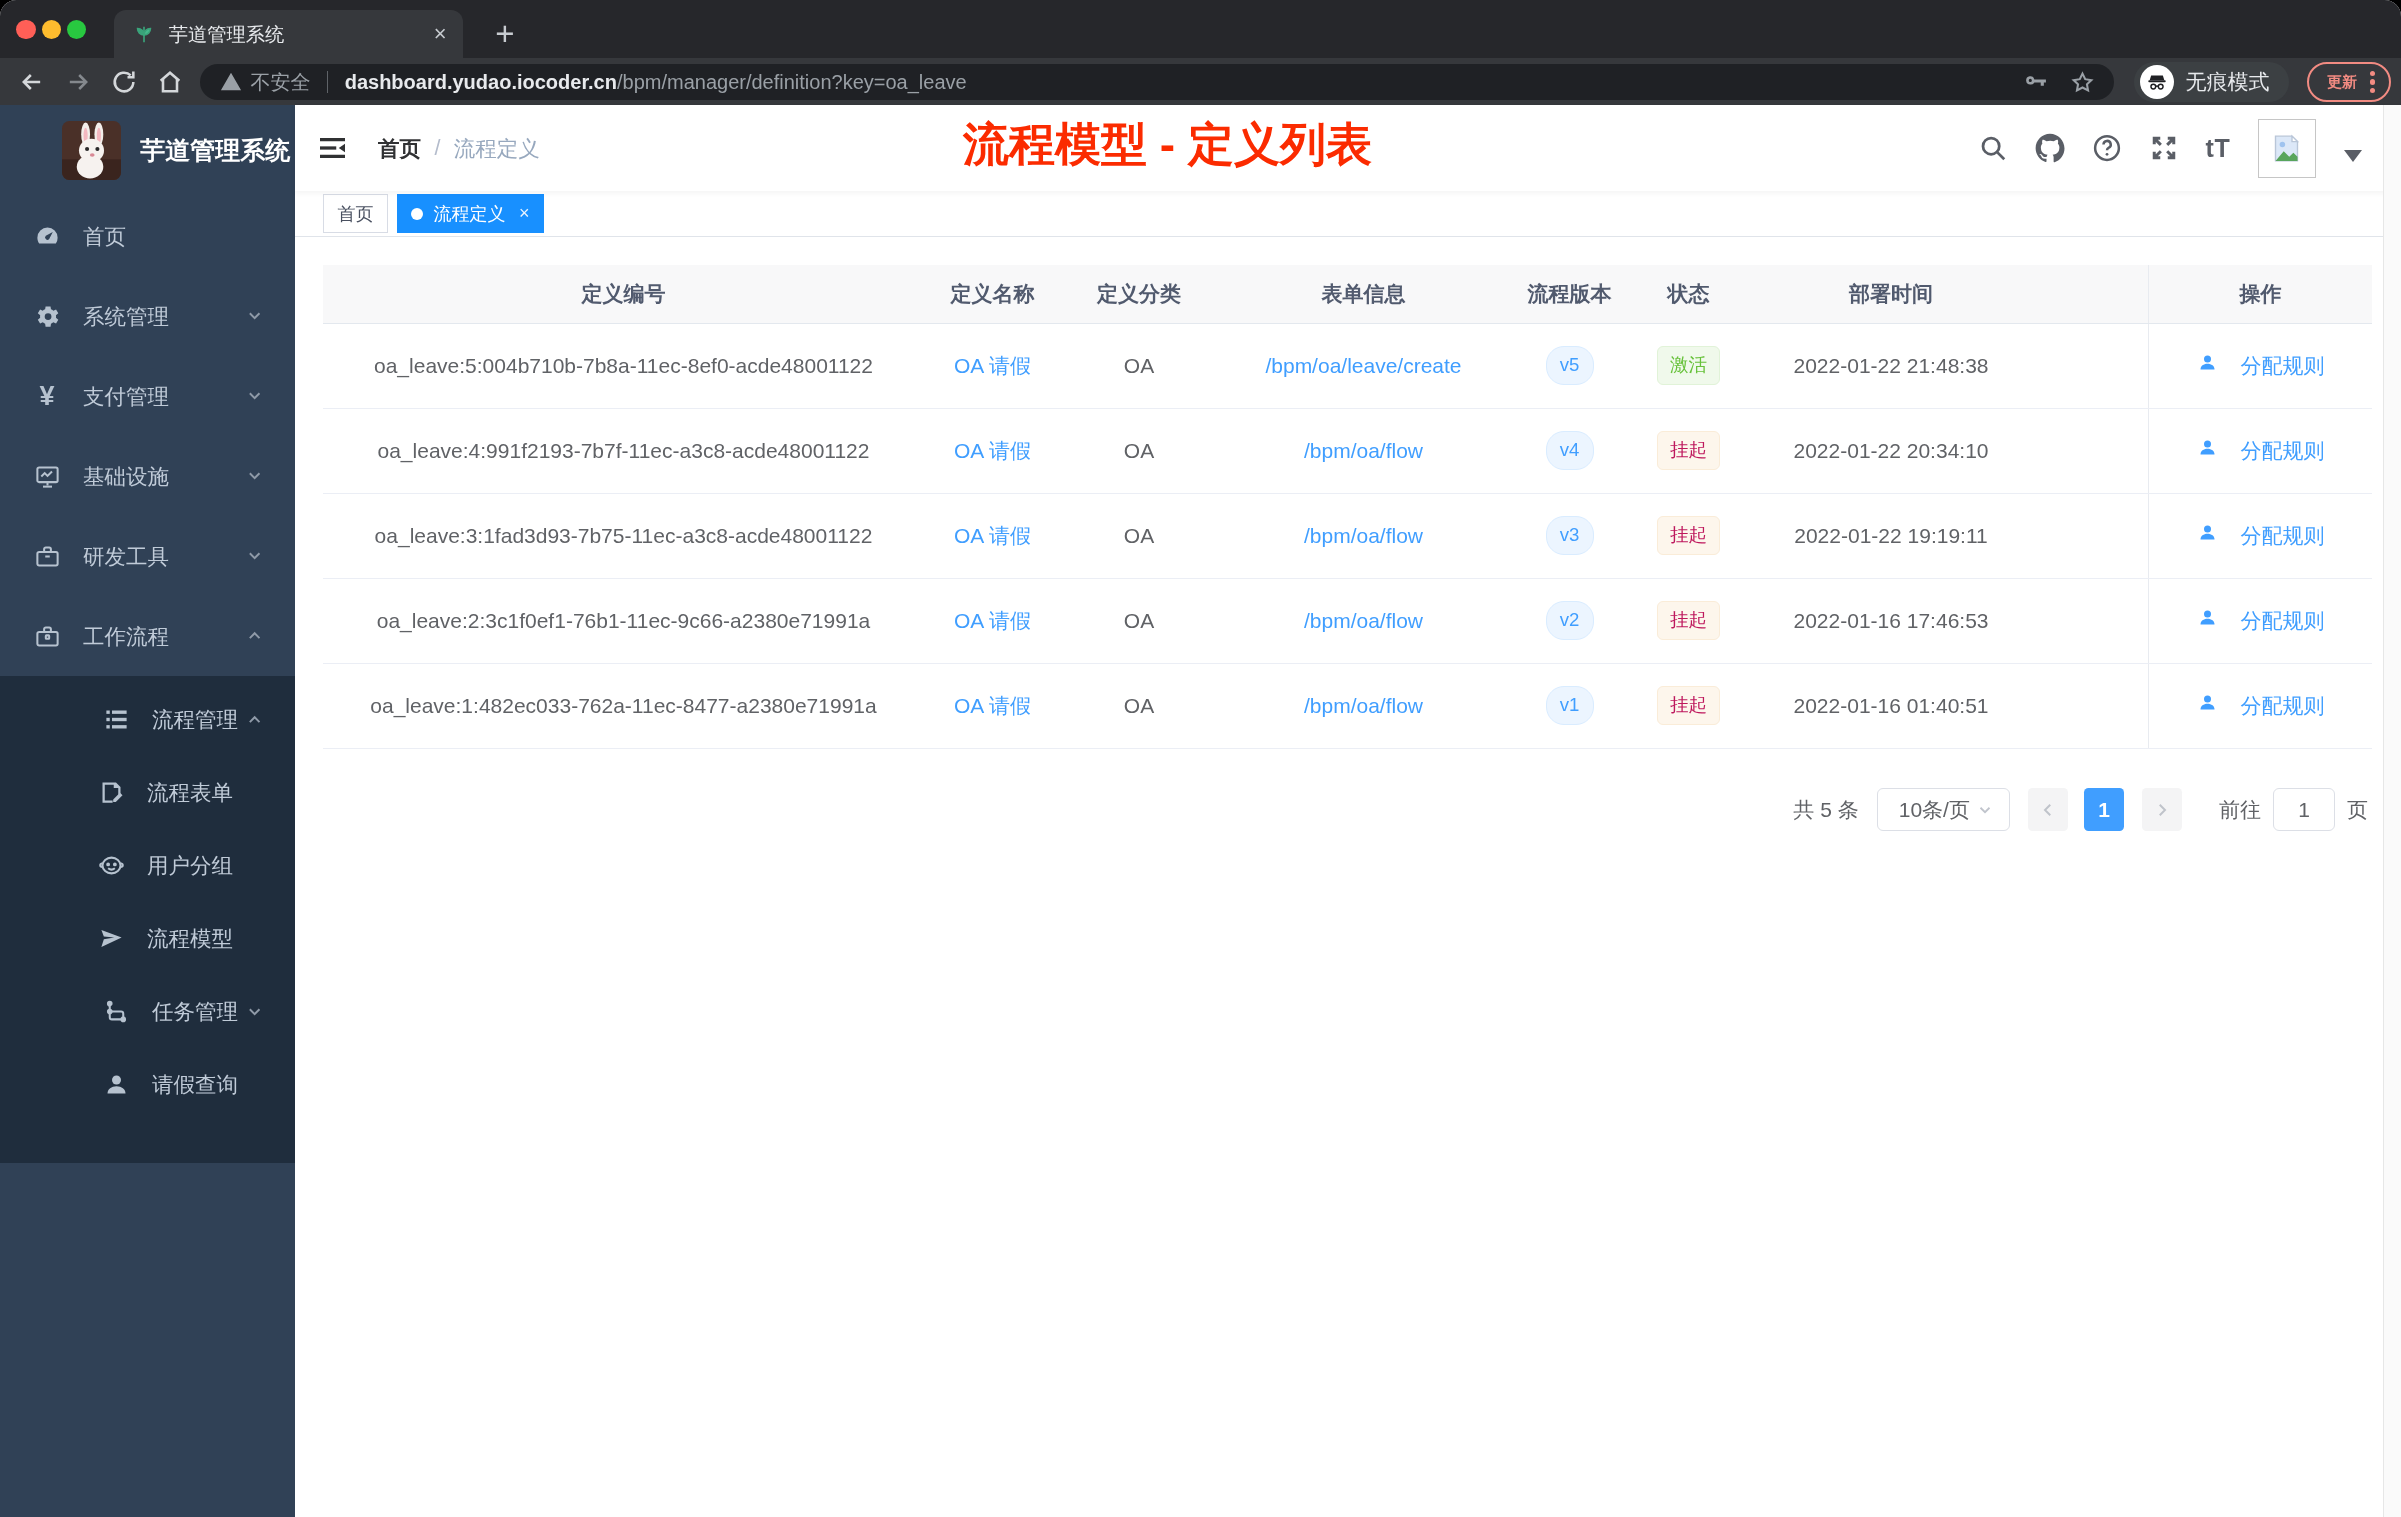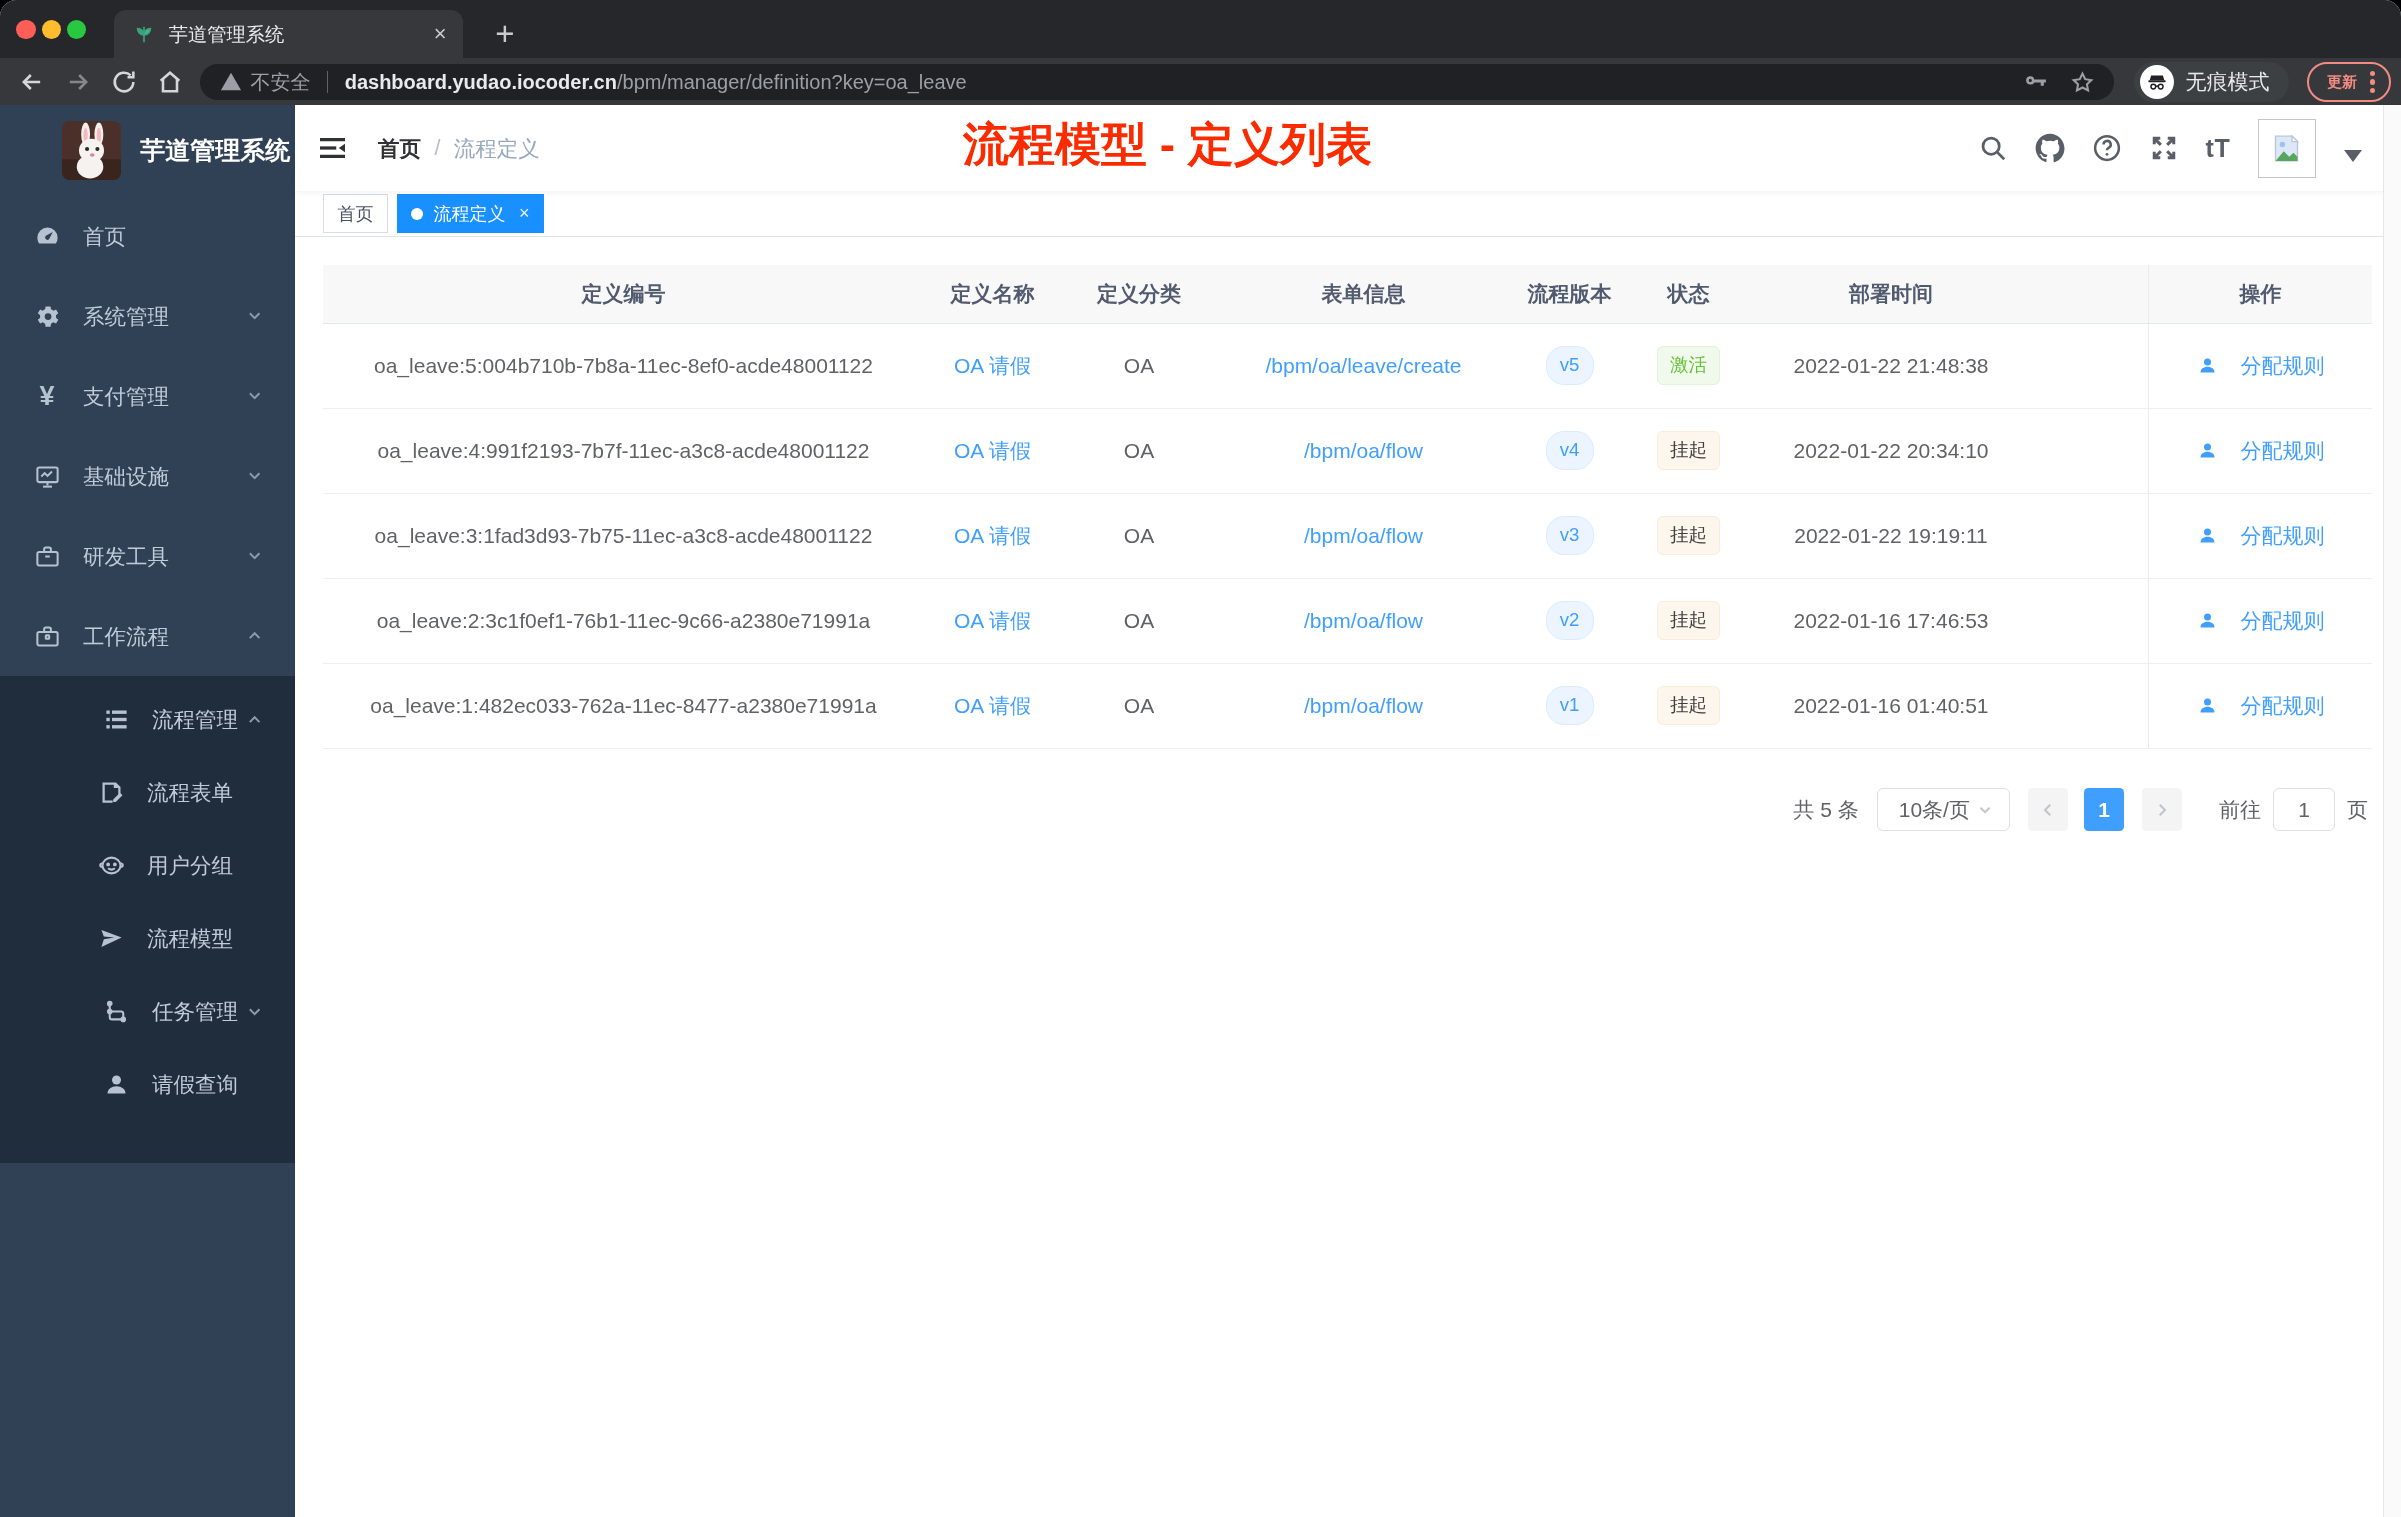--- a/index.html
+++ b/index.html
@@ -84,22 +84,22 @@
   .trow { display:flex; align-items:stretch; height:85px; border-bottom:1.5px solid #ebeef5; font-size:21px; color:#606266; background:#fff; }
   .trow.thead { height:59px; background:#f8f8f9; color:#515a6e; font-weight:700; border-bottom:1.5px solid #e3e8ee; }
   .cell { display:flex; align-items:center; justify-content:center; text-align:center; }
   .cDef{width:601px} .cName{width:137px} .cCat{width:156px} .cForm{width:293px}
   .cVer{width:119px} .cSt{width:119px} .cTime{width:286px} .cFill{width:114px}
   .cOp{width:224px; border-left:1.5px solid #e8ebf0;}
   .lnk { color:#409eff; cursor:pointer; }
   .vtag { display:inline-block; min-width:48px; padding:0 4.5px; height:39px; line-height:36px; background:#ecf5ff; border:1.5px solid #d9ecff; border-radius:18px; color:#409eff; font-size:18.6px; }
   .stag { display:inline-block; padding:0 12px; height:39px; line-height:36px; border-radius:6px; font-size:18.6px; border:1.5px solid transparent; }
   .stag[data-st="success"] { background:#f0f9eb; border-color:#e1f3d8; color:#67c23a; }
-  .stag[data-st="warning"] { background:#fdf6ec; border-color:#faecd8; color:#404040; }
-  .op-link { display:inline-flex; align-items:center; gap:23px; color:#409eff; cursor:pointer; }
+  .stag[data-st="warning"] { background:#fdf6ec; border-color:#faecd8; color:#be185d; }
+  .op-link { display:inline-flex; gap:23px; color:#409eff; cursor:pointer; }
   .op-link svg { width:21px; height:21px; }
 
   
   .pager { position:absolute; top:551px; right:33px; display:flex; align-items:center; font-size:21px; color:#606266; }
   .pg-total { margin-right:18px; }
   .pg-size { width:133px; height:43px; border:1.5px solid #dcdfe6; border-radius:6px; display:flex; align-items:center; padding:0 15px 0 21px; color:#606266; cursor:pointer; }
   .pg-size span { flex:1; }
   .pg-size svg { width:18px; height:18px; color:#c0c4cc; }
   .pg-btn { width:40px; height:43px; background:#f4f4f5; border-radius:4.5px; display:flex; align-items:center; justify-content:center; color:#bfc3ca; margin-left:18px; cursor:pointer; }
   .pg-btn svg { width:18px; height:18px; }

